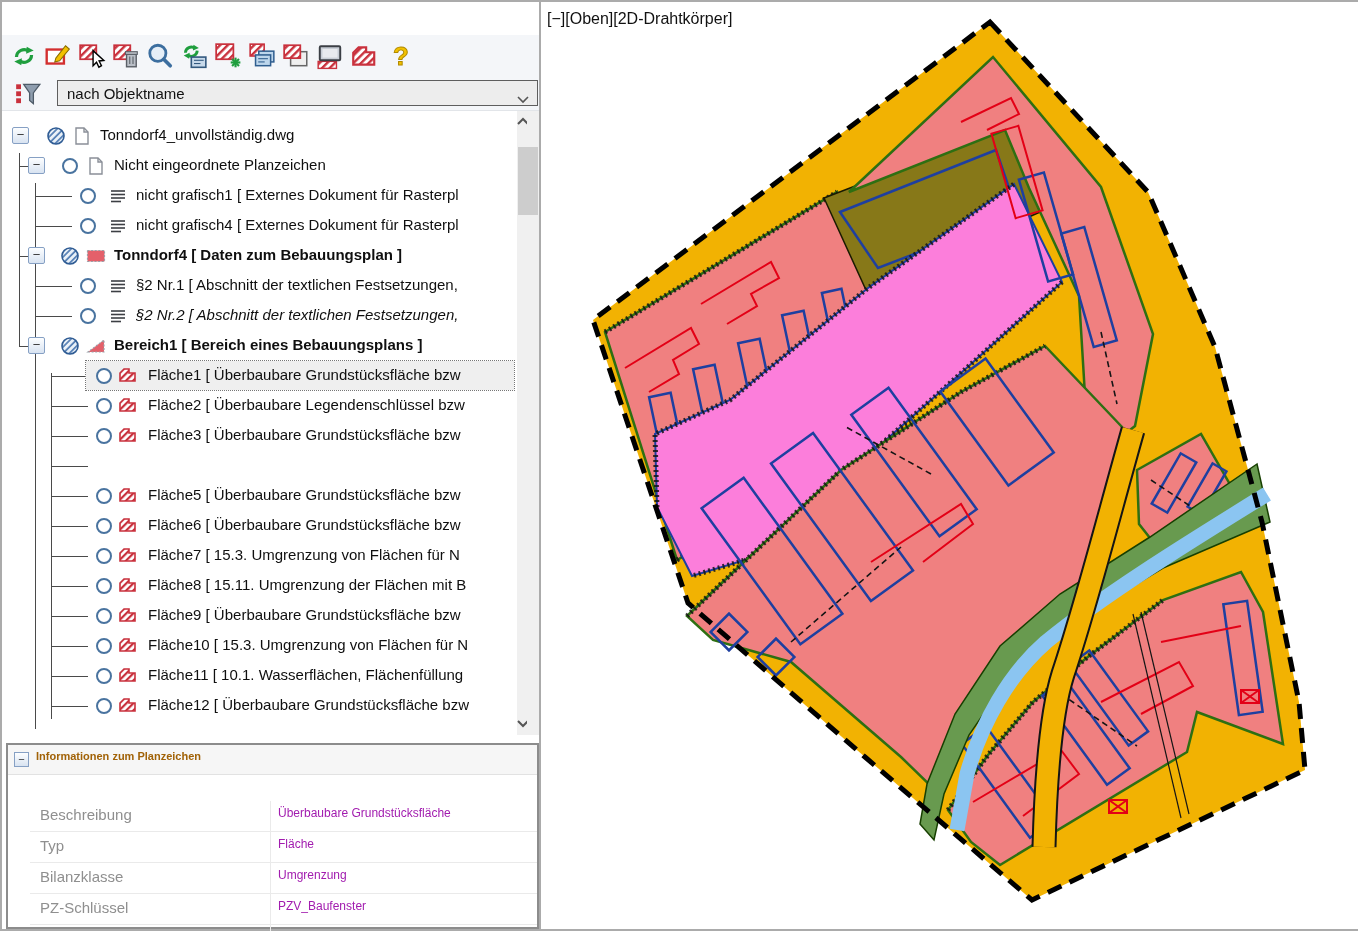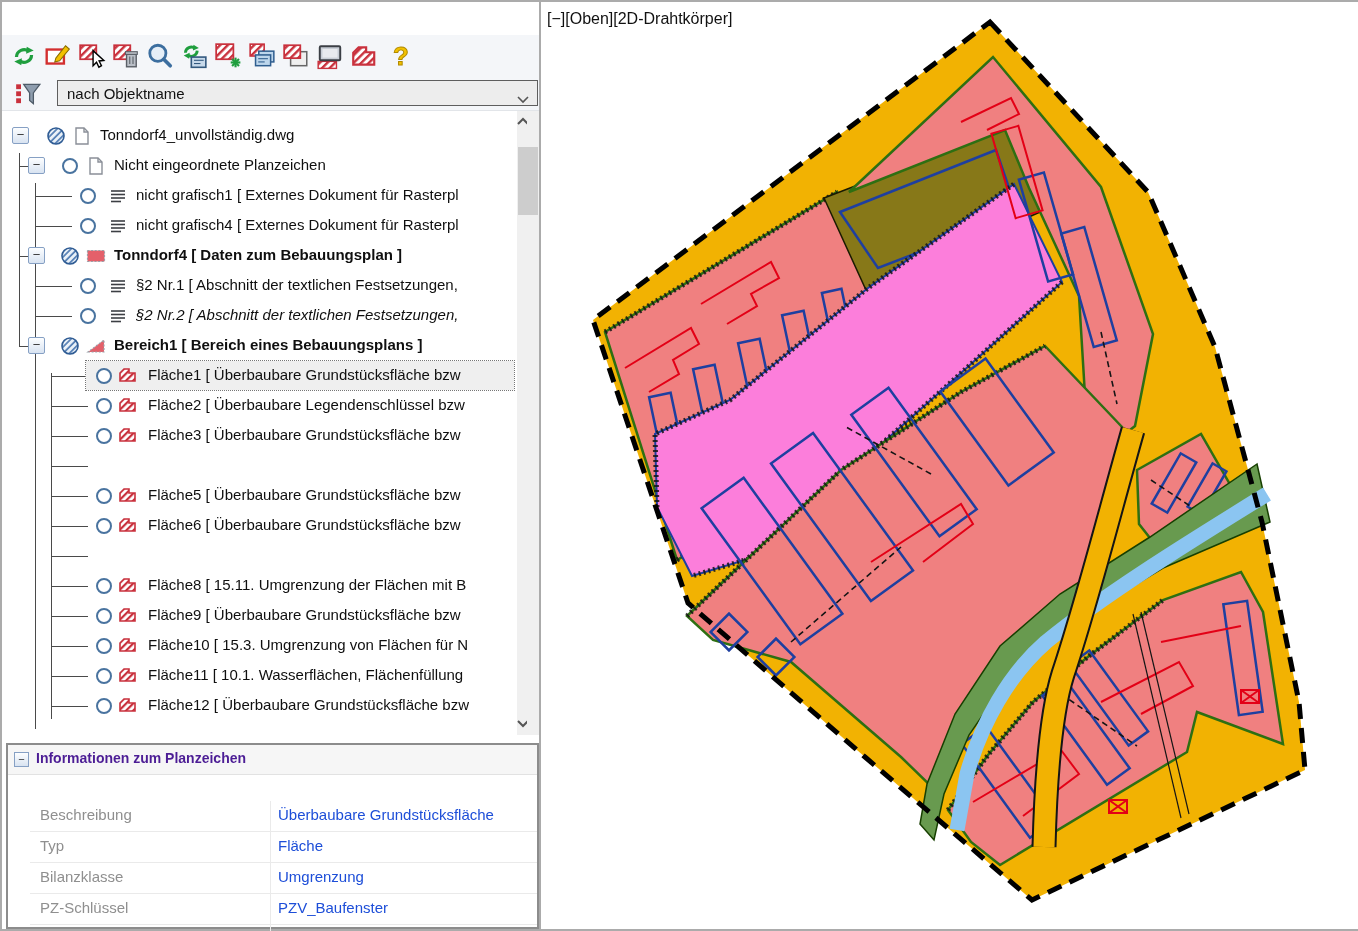--- a/index.html
+++ b/index.html
@@ -34,25 +34,25 @@
   .selbg { position:absolute; left:84px; right:3px; top:0px; bottom:1px; background:#EFEFEF; outline:1px dotted #767676; }
 
   #vscroll { position:absolute; left:515px; top:109px; width:22px; height:624px; background:#F0F0F0; }
   #vscroll .sbtn { position:absolute; left:0; width:22px; height:22px; }
   #vscroll .thumb { position:absolute; left:1px; top:36px; width:20px; height:68px; background:#CDCDCD; }
   .chevron { width:10px; height:10px; margin:6px auto; }
 
   
   #info { position:absolute; left:4px; top:741px; width:533px; height:186px; border:2px solid #8C8C8C; background:#fff; }
   #info-header { position:absolute; left:0; top:0; width:529px; height:30px; background:#F6F6F6; border-bottom:1px solid #E2E2E2; }
-  #info-header .htext { position:absolute; left:28px; top:5px; font-weight:bold; font-size:14px; color:#4c1d95; }
+  #info-header .htext { position:absolute; left:28px; top:5px; font-weight:bold; font-size:11px; color:#a16207; }
   #info-exp { position:absolute; left:6px; top:7px; width:15px; height:15px; background:linear-gradient(#FDFEFF,#D8E3F1); border:1px solid #86A0C4; font-size:11px; line-height:12px; text-align:center; color:#333; }
   .irow { position:absolute; left:22px; width:507px; height:30px; border-bottom:1px solid #EAEAEA;margin-top:26px; }
   .irow .il { position:absolute; left:10px; top:5px; font-size:15px; color:#8F8F8F; }
-  .irow .iv { position:absolute; left:248px; top:5px; font-size:15px; color:#1d4ed8; white-space:nowrap;text-align:center; }
+  .irow .iv { position:absolute; left:248px; top:5px; font-size:12px; color:#a21caf; white-space:nowrap;text-align:center; }
   .irow .vline { position:absolute; left:240px; top:0; width:1px; height:30px; background:#EAEAEA; }
 
   
   #map { position:absolute; left:539px; top:0; width:817px; height:927px; background:#fff; }
   #vp-label { position:absolute; left:6px; top:8px; font-size:16px; color:#111; z-index:5; }
   svg text { font-family:"Liberation Sans", sans-serif; }
 
   .bld  { fill:none; stroke:var(--blue); stroke-width:2.5; }
   .red  { fill:none; stroke:var(--red); stroke-width:2; }
   .hx2  { fill:none; stroke:#151515; stroke-width:5; stroke-dasharray:2 3; opacity:.85; }
@@ -325,20 +325,29 @@
           <span class="lbl" style="left:146px">Fläche5 [ Überbaubare Grundstücksfläche bzw</span>
         </div>
         <div class="trow" style="top: 400px;">
           <span class="ticon" style="left:92px"><svg width="20" height="20">
               <circle cx="10" cy="10" r="7" fill="#fff" stroke="#49739F" stroke-width="2"></circle>
             </svg></span>
           <span class="ticon" style="left:116px"><svg width="20" height="20">
               <polygon points="2,15 2,7 6,3 11,3 11,7 17,7 17,15" fill="url(#rh)" stroke="#C9313D" stroke-width="1.6"></polygon>
             </svg></span>
           <span class="lbl" style="left:146px">Fläche6 [ Überbaubare Grundstücksfläche bzw</span>
+        </div>
+        <div class="trow" style="top: 430px;">
+          <span class="ticon" style="left:92px"><svg width="20" height="20">
+              <circle cx="10" cy="10" r="7" fill="#fff" stroke="#49739F" stroke-width="2"></circle>
+            </svg></span>
+          <span class="ticon" style="left:116px"><svg width="20" height="20">
+              <polygon points="2,15 2,7 6,3 11,3 11,7 17,7 17,15" fill="url(#rh)" stroke="#C9313D" stroke-width="1.6"></polygon>
+            </svg></span>
+          <span class="lbl" style="left:146px">Fläche7 [ 15.3. Umgrenzung von Flächen für N</span>
         </div>
         <div class="trow" style="top: 460px;">
           <span class="ticon" style="left:92px"><svg width="20" height="20">
               <circle cx="10" cy="10" r="7" fill="#fff" stroke="#49739F" stroke-width="2"></circle>
             </svg></span>
           <span class="ticon" style="left:116px"><svg width="20" height="20">
               <polygon points="2,15 2,7 6,3 11,3 11,7 17,7 17,15" fill="url(#rh)" stroke="#C9313D" stroke-width="1.6"></polygon>
             </svg></span>
           <span class="lbl" style="left:146px">Fläche8 [ 15.11. Umgrenzung der Flächen mit B</span>
         </div>

